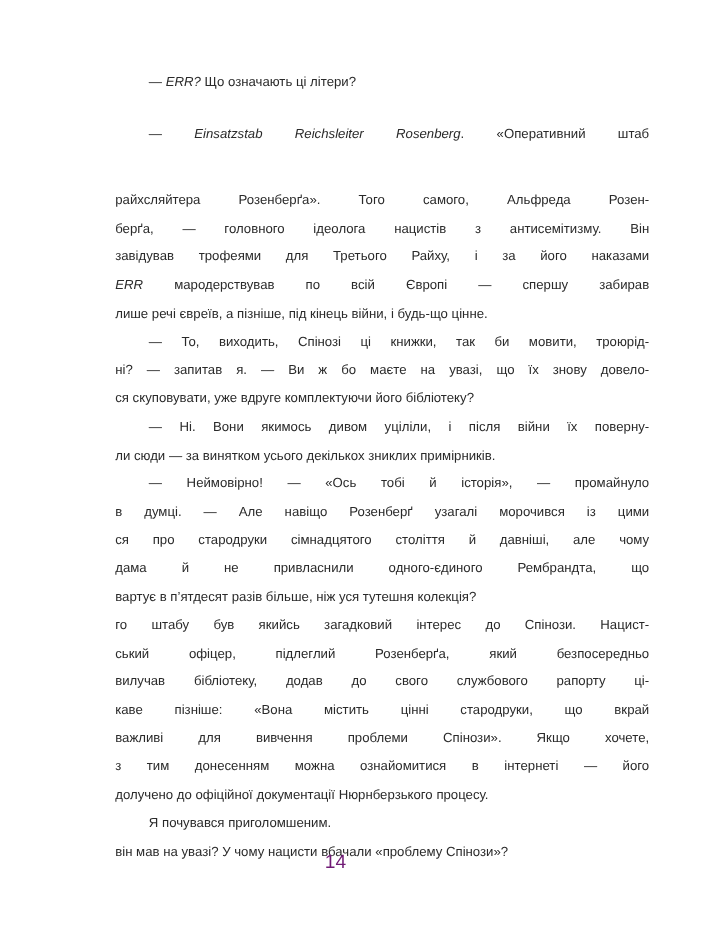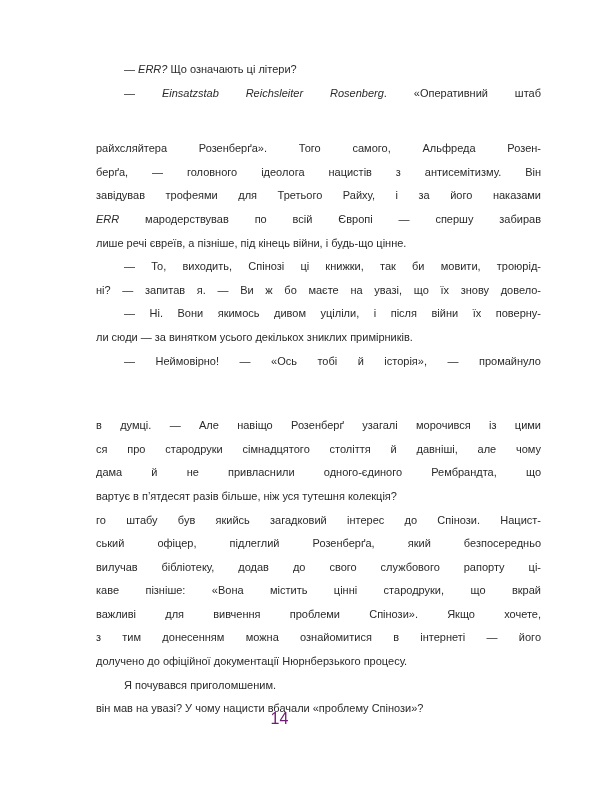--- a/index.html
+++ b/index.html
@@ -38,32 +38,33 @@
     font-size: 16px;
     color: #701a75;
   }
 </style>
 </head>
 <body>
 
 <div class="page">
   <div class="text-block" id="text-block">
       <div class="line indent last" style="white-space: nowrap;"><span>— </span><span class="it">ERR?</span><span> Що означають ці літери?</span></div>
-      <div class="line indent" style="white-space: nowrap; word-spacing: -6.44375px;"><span>— </span><span class="it">Einsatzstab Reichsleiter Rosenberg</span><span>. «Оперативний штаб</span></div>
+      <div class="line indent" style="white-space: nowrap; word-spacing: -6.44375px; margin-top: 19px;"><span>— </span><span class="it">Einsatzstab Reichsleiter Rosenberg</span><span>. «Оперативний штаб</span></div>
       <div class="line" style="white-space: nowrap; word-spacing: -1.90625px; margin-top: 32px;"><span>райхсляйтера Розенберґа». Того самого, Альфреда Розен-</span></div>
       <div class="line" style="white-space: nowrap; word-spacing: -0.834821px;"><span>берґа, — головного ідеолога нацистів з антисемітизму. Він</span></div>
       <div class="line" style="white-space: nowrap; word-spacing: -1.92578px;"><span>завідував трофеями для Третього Райху, і за його наказами</span></div>
       <div class="line" style="white-space: nowrap; word-spacing: 0px;"><span class="it">ERR</span><span> мародерствував по всій Європі — спершу забирав</span></div>
       <div class="line last" style="white-space: nowrap;"><span>лише речі євреїв, а пізніше, під кінець війни, і будь-що цінне.</span></div>
       <div class="line indent" style="white-space: nowrap; word-spacing: -3.71354px;"><span>— То, виходить, Спінозі ці книжки, так би мовити, троюрід-</span></div>
       <div class="line" style="white-space: nowrap; word-spacing: -3.16741px;"><span>ні? — запитав я. — Ви ж бо маєте на увазі, що їх знову довело-</span></div>
+      <div class="line last" style="white-space: nowrap;"><span>ся скуповувати, уже вдруге комплектуючи його бібліотеку?</span></div>
       <div class="line indent" style="white-space: nowrap; word-spacing: -3.91719px;"><span>— Ні. Вони якимось дивом уціліли, і після війни їх поверну-</span></div>
       <div class="line last" style="white-space: nowrap;"><span>ли сюди — за винятком усього декількох зниклих примірників.</span></div>
       <div class="line indent" style="white-space: nowrap; word-spacing: -0.201172px;"><span>— Неймовірно! — «Ось тобі й історія», — промайнуло</span></div>
-      <div class="line" style="white-space: nowrap; word-spacing: -2.10938px; margin-top: 41px;"><span>в думці. — Але навіщо Розенберґ узагалі морочився із цими</span></div>
+      <div class="line" style="white-space: nowrap; word-spacing: -2.10938px;"><span>в думці. — Але навіщо Розенберґ узагалі морочився із цими</span></div>
       <div class="line" style="white-space: nowrap; word-spacing: -3.02539px;"><span>ся про стародруки сімнадцятого століття й давніші, але чому</span></div>
       <div class="line" style="white-space: nowrap; word-spacing: 0px;"><span>дама й не привласнили одного-єдиного Рембрандта, що</span></div>
       <div class="line last" style="white-space: nowrap;"><span>вартує в п’ятдесят разів більше, ніж уся тутешня колекція?</span></div>
       <div class="line" style="white-space: nowrap; word-spacing: -2.31836px;"><span>го штабу був якийсь загадковий інтерес до Спінози. Нацист-</span></div>
       <div class="line" style="white-space: nowrap; word-spacing: 0px;"><span>ський офіцер, підлеглий Розенберґа, який безпосередньо</span></div>
       <div class="line" style="white-space: nowrap; word-spacing: -0.770089px;"><span>вилучав бібліотеку, додав до свого службового рапорту ці-</span></div>
       <div class="line" style="white-space: nowrap; word-spacing: 0px;"><span>каве пізніше: «Вона містить цінні стародруки, що вкрай</span></div>
       <div class="line" style="white-space: nowrap; word-spacing: 0px;"><span>важливі для вивчення проблеми Спінози». Якщо хочете,</span></div>
       <div class="line" style="white-space: nowrap; word-spacing: -0.789062px;"><span>з тим донесенням можна ознайомитися в інтернеті — його</span></div>
       <div class="line last" style="white-space: nowrap;"><span>долучено до офіційної документації Нюрнберзького процесу.</span></div>

